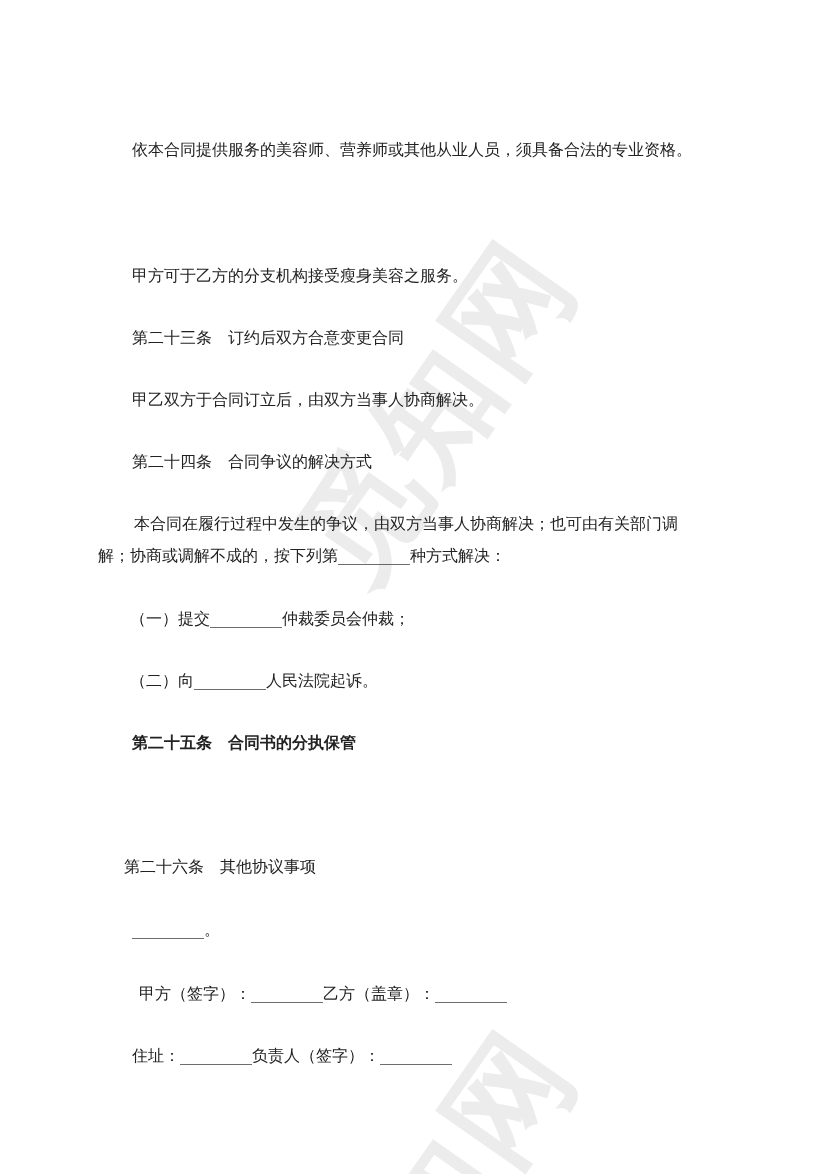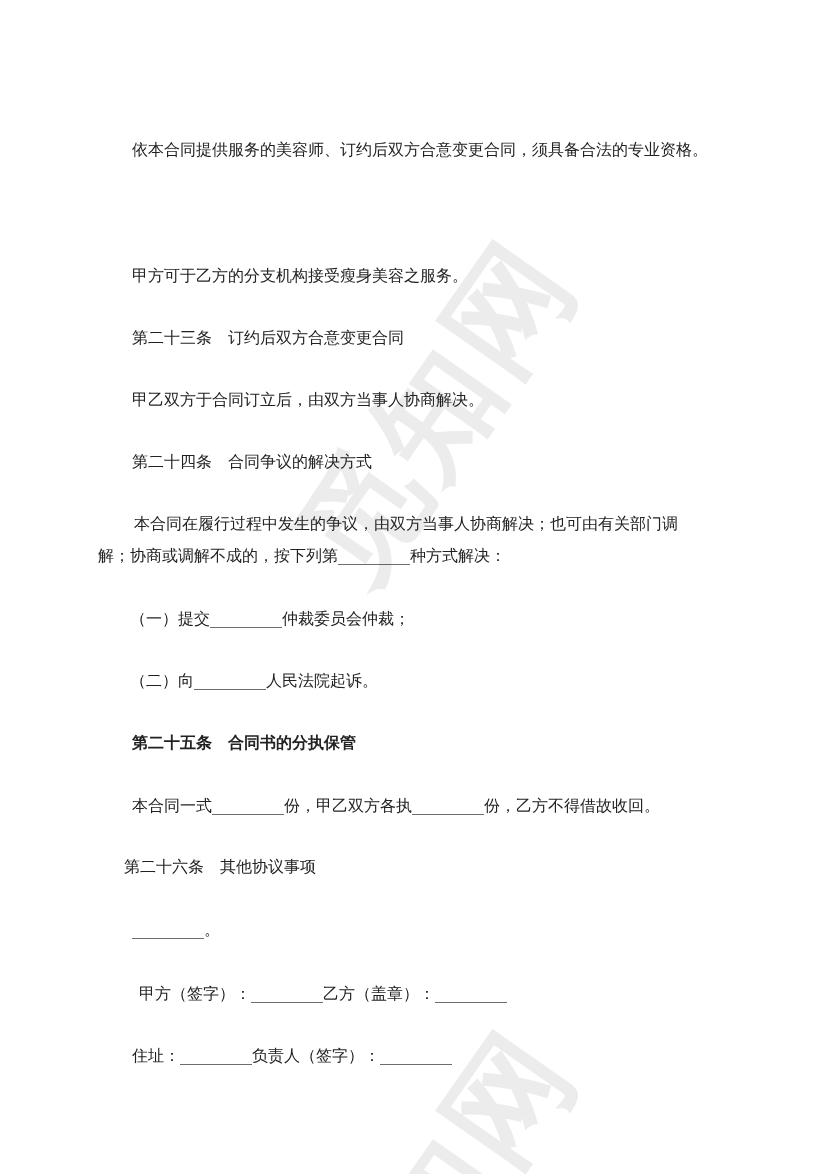--- a/index.html
+++ b/index.html
@@ -48,42 +48,41 @@
     }
   </style>
 </head>
 <body>
 
 <div class="page">
 
   <div class="watermark wm-1">觅知网</div>
   <div class="watermark wm-2">觅知网</div>
 
-  <div class="line" style="left:132px; top:140px;">依本合同提供服务的美容师、订约后双方合意变更合同，须具备合法的专业资格。</div>
+  <div class="line" style="left:132px; top:140px;">依本合同提供服务的美容师、营养师或其他从业人员，须具备合法的专业资格。</div>
 
 
   <div class="line" style="left:132px; top:328px;">第二十三条　订约后双方合意变更合同</div>
 
   <div class="line" style="left:132px; top:266px;">甲方可于乙方的分支机构接受瘦身美容之服务。</div>
 
   <div class="line" style="left:132px; top:390px;">甲乙双方于合同订立后，由双方当事人协商解决。</div>
 
   <div class="line" style="left:132px; top:452px;">第二十四条　合同争议的解决方式</div>
 
   <div class="line" style="left:134px; top:514px;">本合同在履行过程中发生的争议，由双方当事人协商解决；也可由有关部门调</div>
 
   <div class="line" style="left:98px; top:546px;">解；协商或调解不成的，按下列第_________种方式解决：</div>
 
   <div class="line" style="left:130px; top:609px;">（一）提交_________仲裁委员会仲裁；</div>
 
   <div class="line" style="left:130px; top:671px;">（二）向_________人民法院起诉。</div>
 
   <div class="line" style="left:132px; top:733px;font-weight:bold;">第二十五条　合同书的分执保管</div>
 
-  <div class="line" style="left:132px; top:796px;">本合同一式_________份，甲乙双方各执_________份，乙方不得借故收回。</div>
 
   <div class="line" style="left:124px; top:857px;">第二十六条　其他协议事项</div>
 
   <div class="line" style="left:132px; top:920px;">_________。</div>
 
   <div class="line" style="left:139px; top:984px;">甲方（签字）：_________乙方（盖章）：_________</div>
 
   <div class="line" style="left:132px; top:1046px;text-align:right;">住址：_________负责人（签字）：_________</div>
 
 </div>

